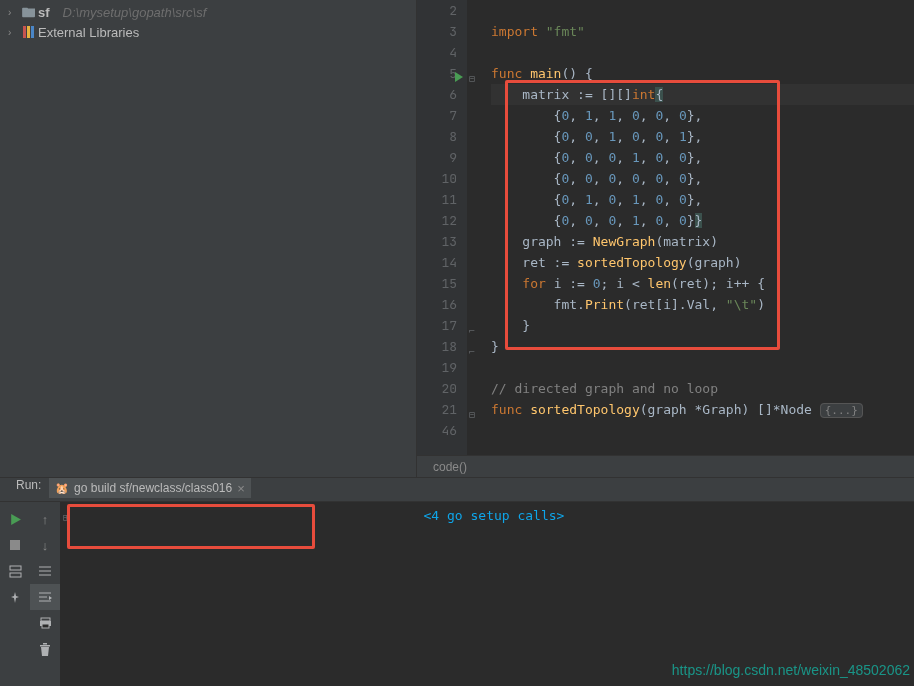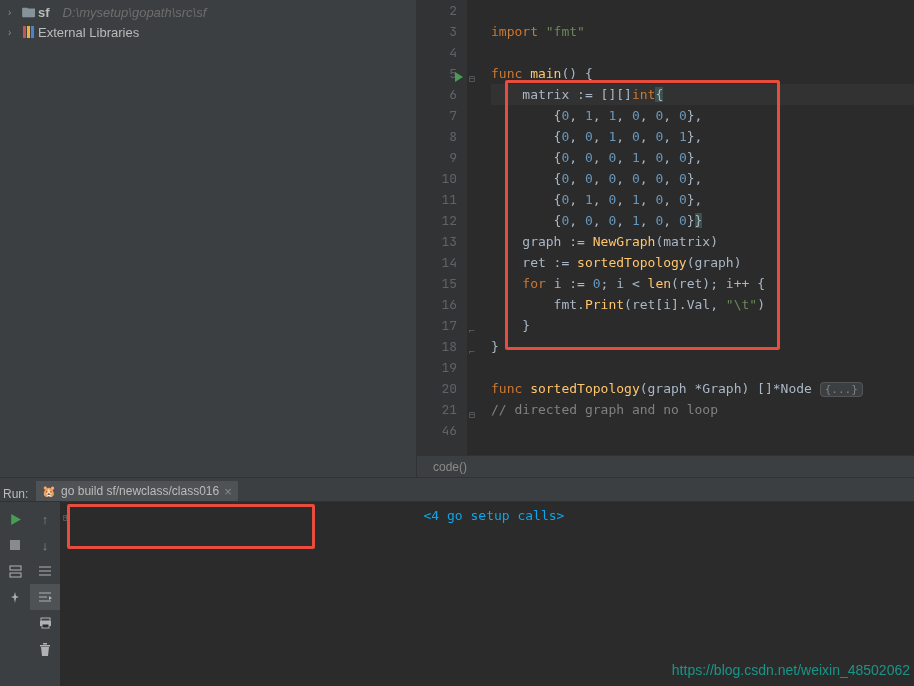--- a/index.html
+++ b/index.html
@@ -128,22 +128,22 @@
   height: 209px;
   background: #2b2b2b;
   border-top: 1px solid #323232;
   display: flex;
   flex-direction: column;
 }
 .run-header {
   height: 24px;
   background: #3c3f41;
   display: flex;
-  align-items: flex-end;
-  padding-left: 3px;
+  align-items: flex-start;
+  padding-left: 16px;
   border-bottom: 1px solid #323232;
 }
 .run-header .label { color: #bbbbbb; font-size: 12px; }
 .run-tab {
   display: flex;
   align-items: center;
   background: #4e5254;
   height: 20px;
   padding: 0 6px;
   margin-left: 8px;
@@ -287,22 +287,22 @@
           <div class="code-line"><span class="punct">        {</span><span class="num">0</span><span class="punct">, </span><span class="num">0</span><span class="punct">, </span><span class="num">0</span><span class="punct">, </span><span class="num">0</span><span class="punct">, </span><span class="num">0</span><span class="punct">, </span><span class="num">0</span><span class="punct">},</span></div>
           <div class="code-line"><span class="punct">        {</span><span class="num">0</span><span class="punct">, </span><span class="num">1</span><span class="punct">, </span><span class="num">0</span><span class="punct">, </span><span class="num">1</span><span class="punct">, </span><span class="num">0</span><span class="punct">, </span><span class="num">0</span><span class="punct">},</span></div>
           <div class="code-line"><span class="punct">        {</span><span class="num">0</span><span class="punct">, </span><span class="num">0</span><span class="punct">, </span><span class="num">0</span><span class="punct">, </span><span class="num">1</span><span class="punct">, </span><span class="num">0</span><span class="punct">, </span><span class="num">0</span><span class="punct">}</span><span class="punct highlight-brace">}</span></div>
           <div class="code-line"><span class="ident">    graph := </span><span class="func">NewGraph</span><span class="punct">(matrix)</span></div>
           <div class="code-line"><span class="ident">    ret := </span><span class="func">sortedTopology</span><span class="punct">(graph)</span></div>
           <div class="code-line"><span class="kw">    for </span><span class="ident">i := </span><span class="num">0</span><span class="punct">; i &lt; </span><span class="func">len</span><span class="punct">(ret); i++ {</span></div>
           <div class="code-line"><span class="ident">        fmt.</span><span class="func">Print</span><span class="punct">(ret[i].Val, </span><span class="str">"\t"</span><span class="punct">)</span></div>
           <div class="code-line"><span class="punct">    }</span></div>
           <div class="code-line"><span class="punct">}</span></div>
           <div class="code-line"></div>
+          <div class="code-line"><span class="comment">// directed graph and no loop</span></div>
           <div class="code-line"><span class="kw">func </span><span class="func">sortedTopology</span><span class="punct">(graph *Graph) []*Node </span><span class="fold-box">{...}</span></div>
-          <div class="code-line"><span class="comment">// directed graph and no loop</span></div>
           <div class="code-line"></div>
         </div>
     </div>
     <div class="breadcrumb">
       <span>code()</span>
     </div>
   </div>
 </div>
 
 <div class="run-panel">

